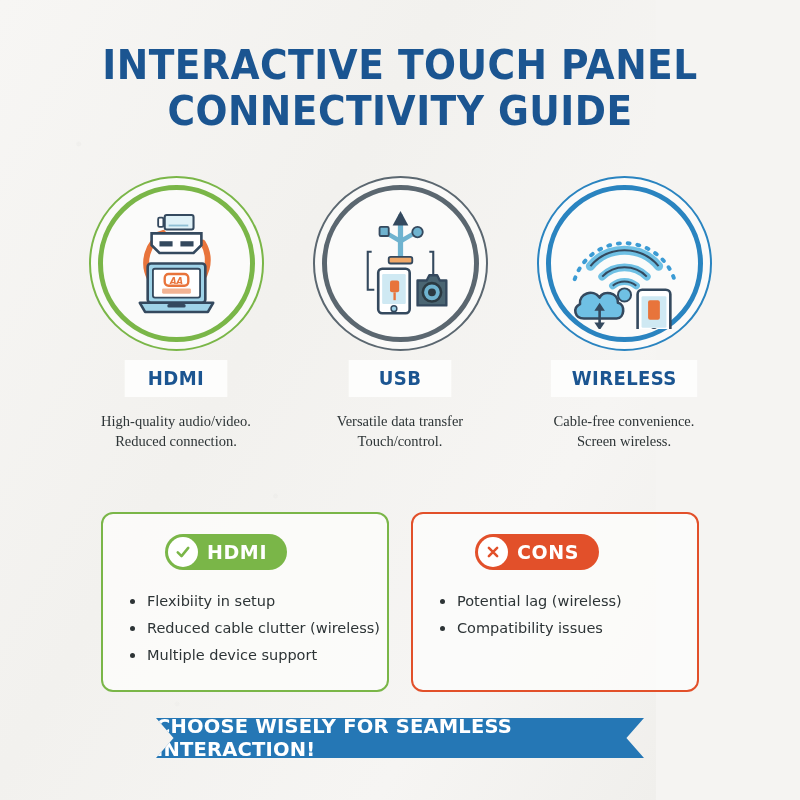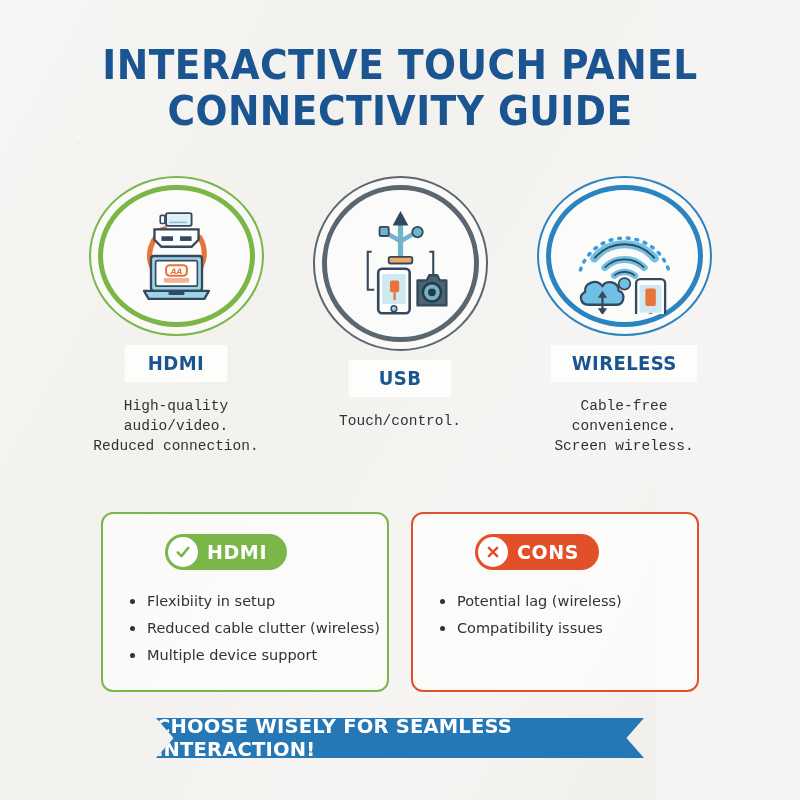--- a/index.html
+++ b/index.html
@@ -107,21 +107,21 @@
     letter-spacing: 0.4px;
     transform: scaleX(0.95);
   }
 
   .desc {
     margin-top: 14px;
     text-align: center;
     color: #2d3436;
     font-size: 14.5px;
     line-height: 20px;
-    font-family: Liberation Mono, monospace;
+    font-family: Liberation Serif, serif;
   }
   .desc span { display: block; }
 
   
   #pc {
     position: absolute;
     top: 512px;
     left: 0;
     width: 800px;
     display: flex;
@@ -287,20 +287,21 @@
             <path d="M63 63 H70 L72 59 H78 L80 63 H85 V82 H63 Z" fill="#4a6572" stroke="#34495e" stroke-width="1.8" stroke-linejoin="round"></path>
             <circle cx="74" cy="72" r="7" fill="#6fb3cf" stroke="#2b3a42" stroke-width="2"></circle>
             <circle cx="74" cy="72" r="3" fill="#2b3a42"></circle>
           </svg>
         </div>
       </div>
       <div class="chip">
         <span>USB</span>
       </div>
       <div class="desc">
+        <span>Versatile data transfer</span>
         <span>Touch/control.</span>
       </div>
     </div>
 
     <div class="card">
       <div class="ring-wrap">
         <div class="ring-outer" style="border-color:#2a84c0"></div>
         <div class="ring-inner" style="border-color:#2a84c0"></div>
         <div class="ring-art">
           <svg viewBox="0 0 100 100">

